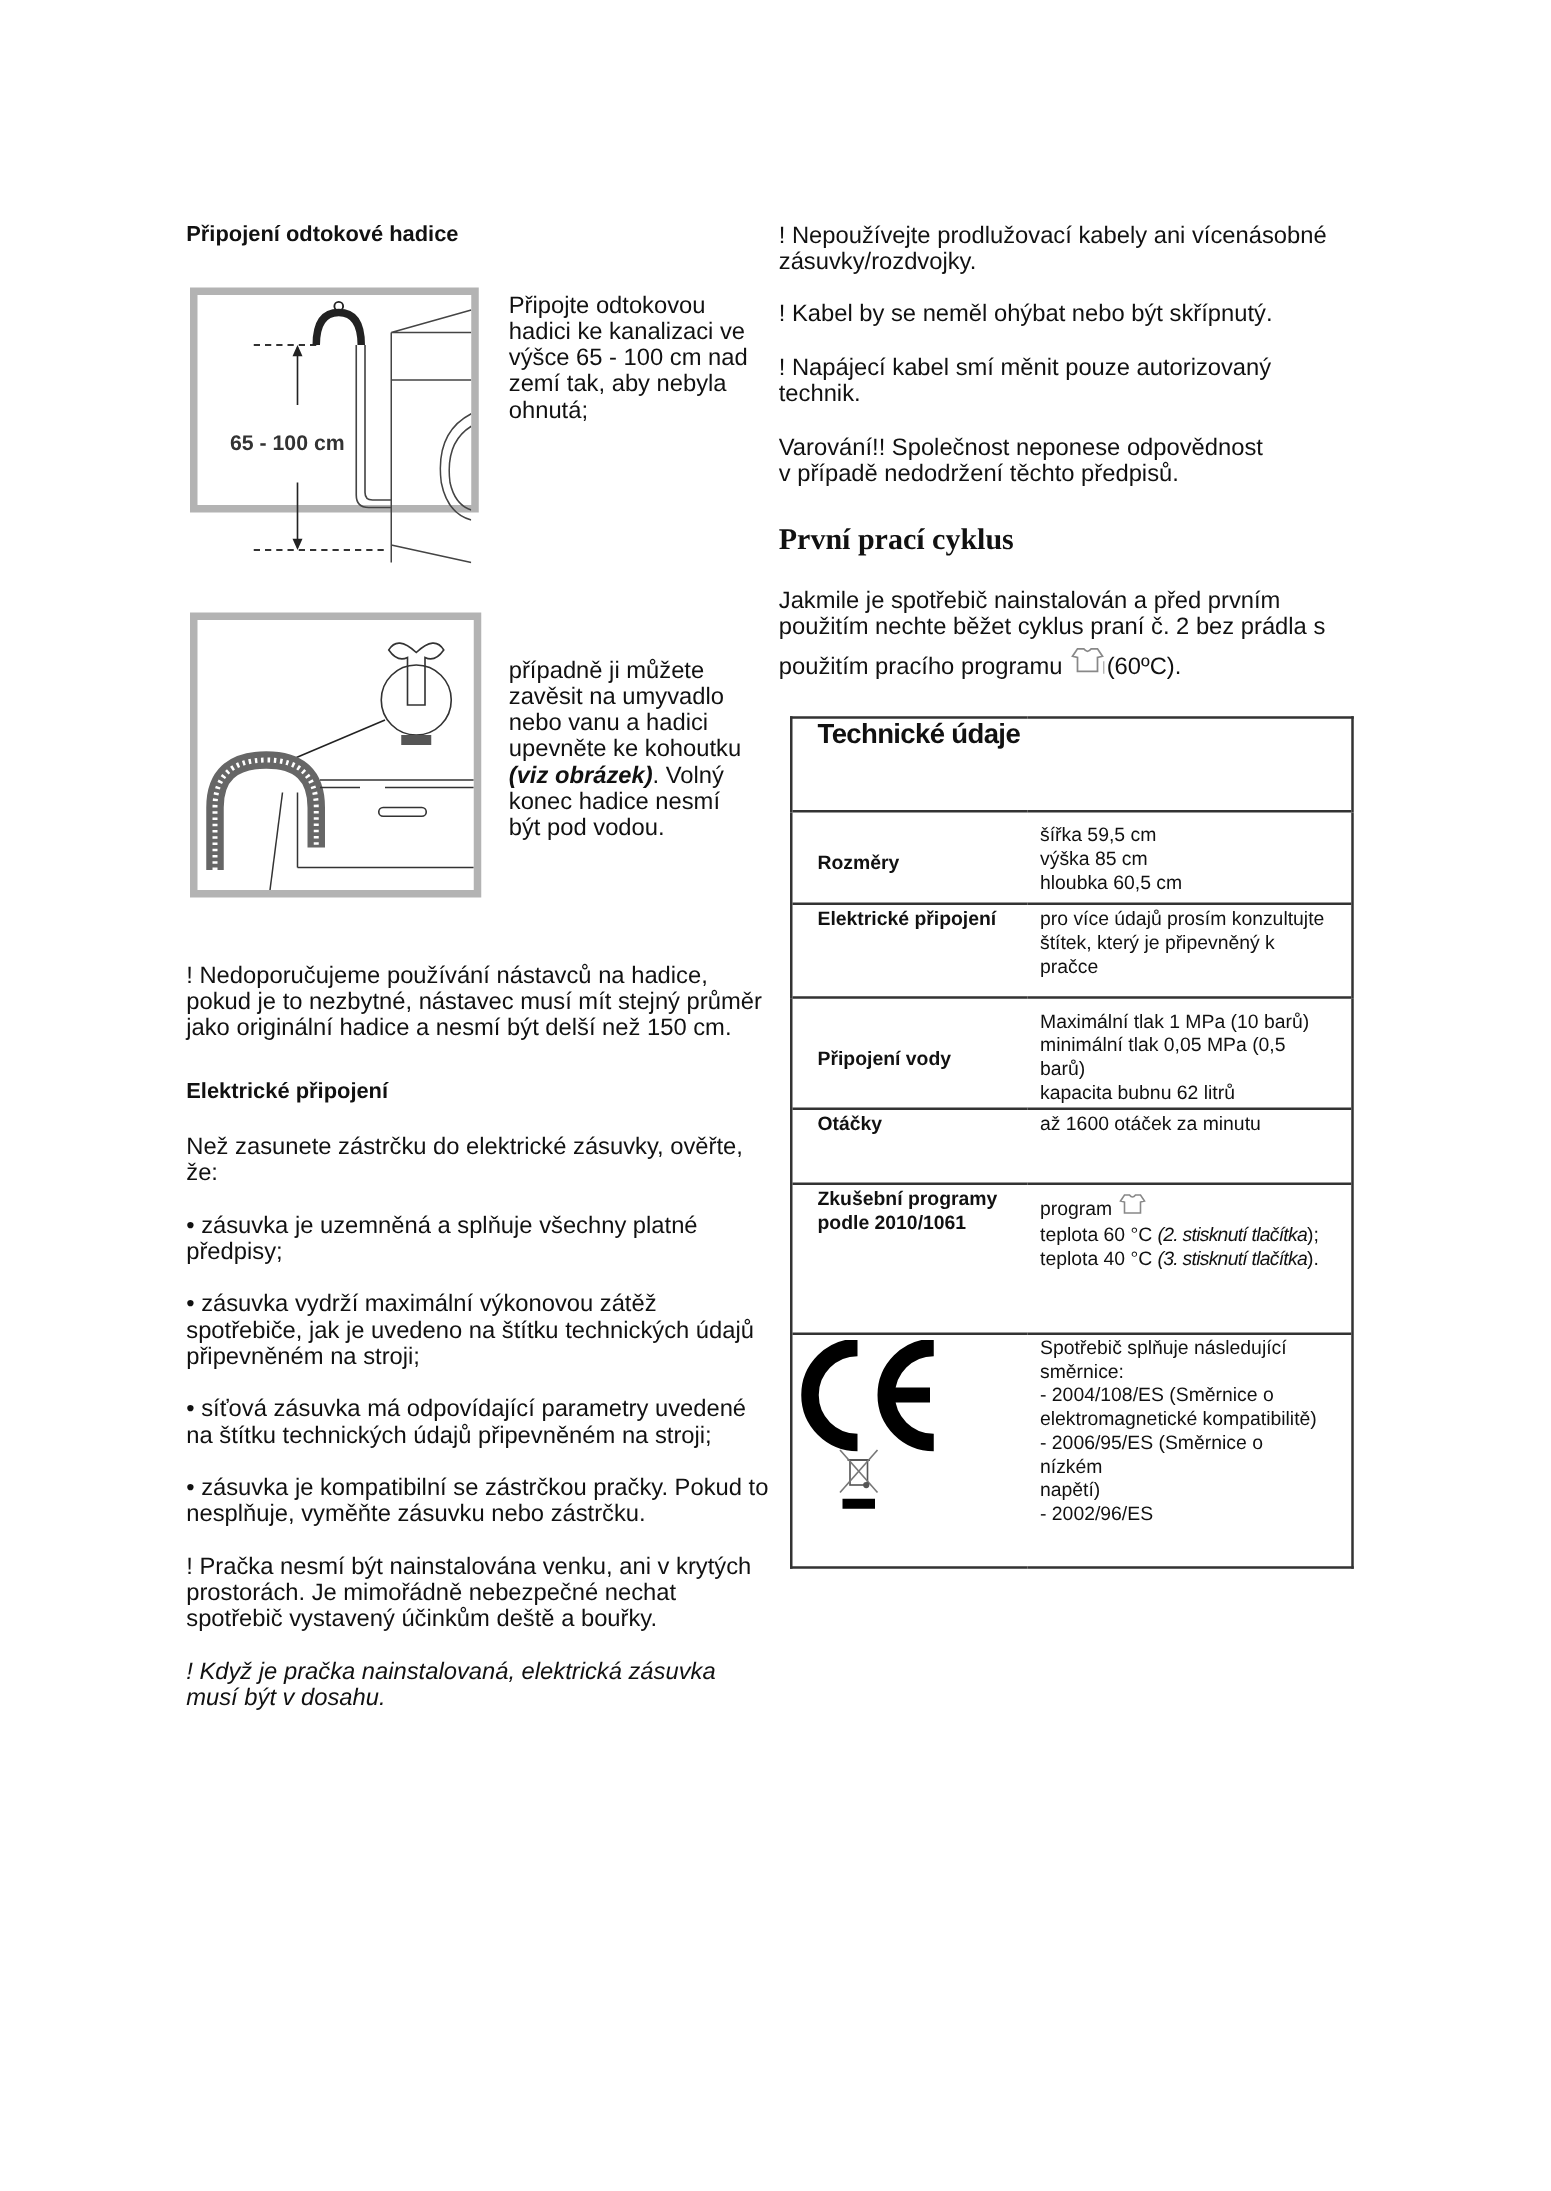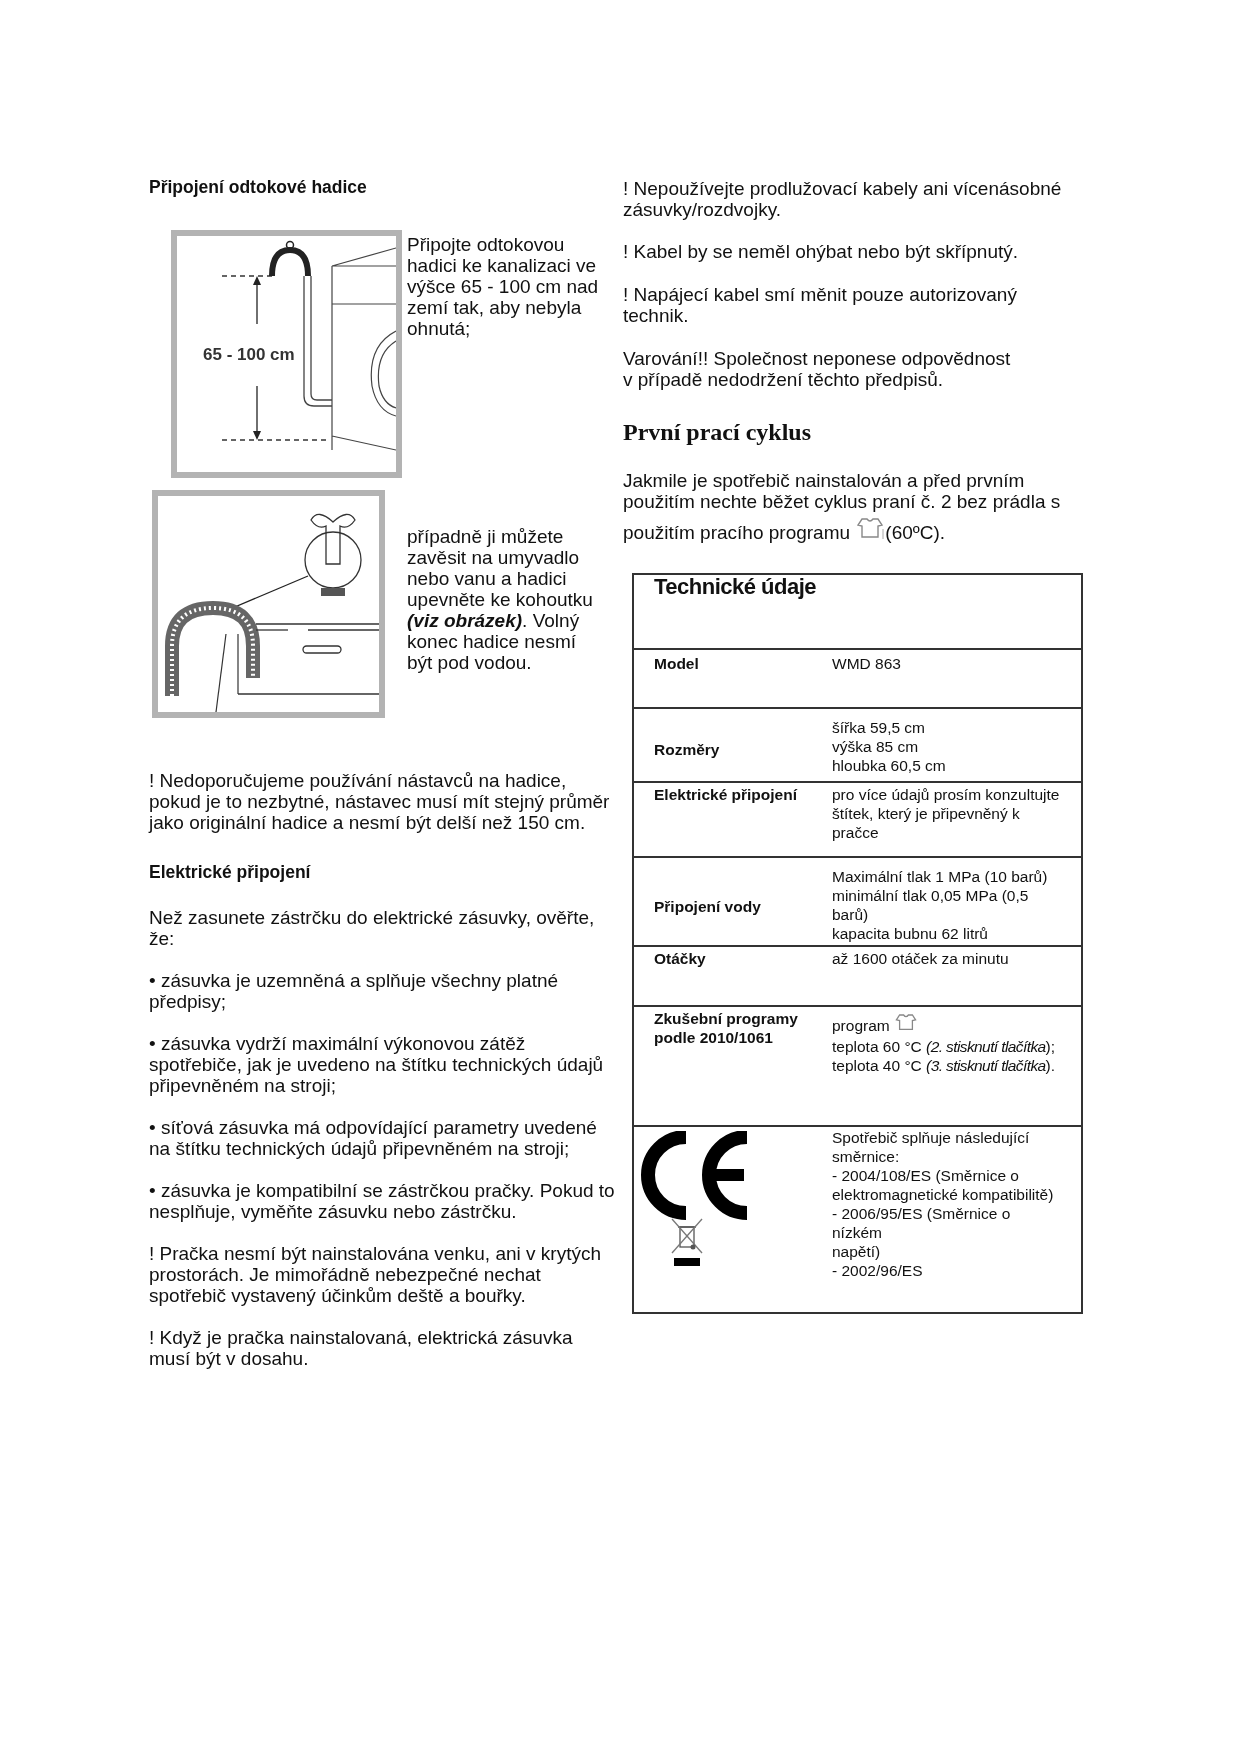--- a/index.html
+++ b/index.html
@@ -21,21 +21,21 @@
   .mid { vertical-align:middle !important; }
   .shirt { display:inline-block; vertical-align:-2px; }
   .line { display:block; }
   i.em { font-style:italic; letter-spacing:-0.6px; }
 </style>
 </head>
 <body>
 
 <div class="abs h-small" style="left:149px; top:177px;">Připojení odtokové hadice</div>
 
-<div class="fig" style="left:152px; top:230px; width:231px; height:248px;margin-left:19px;">
+<div class="fig" style="left:152px; top:230px; width:231px; height:180px;">
   <svg width="219" height="216" viewBox="0 0 219 216">
     <line x1="45" y1="40" x2="95" y2="40" stroke="#333" stroke-width="1.5" stroke-dasharray="5,4"></line>
     <line x1="45" y1="204" x2="152" y2="204" stroke="#333" stroke-width="1.5" stroke-dasharray="5,4"></line>
     <line x1="80" y1="42" x2="80" y2="88" stroke="#222" stroke-width="1.3"></line>
     <polygon points="80,40 76,49 84,49" fill="#222"></polygon>
     <line x1="80" y1="150" x2="80" y2="202" stroke="#222" stroke-width="1.3"></line>
     <polygon points="80,204 76,195 84,195" fill="#222"></polygon>
     <text x="26" y="124" font-family="Liberation Sans, sans-serif" font-size="17" font-weight="bold" fill="#333">65 - 100 cm</text>
     <path d="M95,40 Q95,14 113,14 Q131,14 131,40" fill="none" stroke="#222" stroke-width="6"></path>
     <circle cx="113" cy="9" r="3.5" fill="none" stroke="#222" stroke-width="1.5"></circle>
@@ -70,21 +70,21 @@
 <p class="abs p" style="left:149px; top:770px; width:470px;">! Nedoporučujeme používání nástavců na hadice, pokud je to nezbytné, nástavec musí mít stejný průměr jako originální hadice a nesmí být delší než 150 cm.</p>
 
 <div class="abs h-small" style="left:149px; top:862px;">Elektrické připojení</div>
 
 <p class="abs p" style="left:149px; top:907px; width:460px;">Než zasunete zástrčku do elektrické zásuvky, ověřte, že:</p>
 <p class="abs p" style="left:149px; top:970px; width:430px;">• zásuvka je uzemněná a splňuje všechny platné předpisy;</p>
 <p class="abs p" style="left:149px; top:1033px; width:470px;">• zásuvka vydrží maximální výkonovou zátěž spotřebiče, jak je uvedeno na štítku technických údajů připevněném na stroji;</p>
 <p class="abs p" style="left:149px; top:1117px; width:470px;">• síťová zásuvka má odpovídající parametry uvedené na štítku technických údajů připevněném na stroji;</p>
 <p class="abs p" style="left:149px; top:1180px; width:470px;">• zásuvka je kompatibilní se zástrčkou pračky. Pokud to nesplňuje, vyměňte zásuvku nebo zástrčku.</p>
 <p class="abs p" style="left:149px; top:1243px; width:470px;">! Pračka nesmí být nainstalována venku, ani v krytých prostorách. Je mimořádně nebezpečné nechat spotřebič vystavený účinkům deště a bouřky.</p>
-<p class="abs p" style="left:149px; top:1327px; width:430px;">! Když je pračka nainstalovaná, elektrická zásuvka musí být v dosahu.</p>
+<p class="abs p" style="left:149px; top:1327px; width:430px;font-style:italic;">! Když je pračka nainstalovaná, elektrická zásuvka musí být v dosahu.</p>
 
 <p class="abs p" style="left:623px; top:178px; width:450px;">! Nepoužívejte prodlužovací kabely ani vícenásobné zásuvky/rozdvojky.</p>
 <p class="abs p" style="left:623px; top:241px; width:450px;">! Kabel by se neměl ohýbat nebo být skřípnutý.</p>
 <p class="abs p" style="left:623px; top:284px; width:420px;">! Napájecí kabel smí měnit pouze autorizovaný technik.</p>
 <p class="abs p" style="left:623px; top:348px; width:400px;">Varování!! Společnost neponese odpovědnost v případě nedodržení těchto předpisů.</p>
 
 <div class="abs h-big" style="left:623px; top:419px;">První prací cyklus</div>
 
 <p class="abs p" style="left:623px; top:470px; width:460px;">Jakmile je spotřebič nainstalován a před prvním použitím nechte běžet cyklus praní č. 2 bez prádla s</p>
 <p class="abs p" style="left:623px; top:517px; width:460px;">
@@ -94,26 +94,20 @@
         <path d="M7,2 L12,2 Q15,6 18,2 L23,2 L27,8 L23,9 L23,20 L7,20 L7,9 L3,8 Z" fill="none" stroke="#888" stroke-width="1.4"></path>
         <line x1="28" y1="12" x2="28" y2="22" stroke="#aaa" stroke-width="1"></line>
       </svg>
   </span><span>(60ºC).</span>
 </p>
 
 <table class="spec">
   <tbody>
       <tr style="height:75px;">
     <td colspan="2" style="border-right:2px solid #333;"><span class="spec-title">Technické údaje</span></td>
-  </tr>
-  <tr style="height:59px;">
-    <td class="k" style="padding-top:4px;">Model</td>
-    <td class="v" style="padding-top:4px;">
-          <span class="line">WMD 863</span>
-        </td>
   </tr>
   <tr style="height:74px;">
     <td class="k mid" style="padding-top:10px;">Rozměry</td>
     <td class="v" style="padding-top:9px;">
       <span class="line">šířka 59,5 cm</span>
       <span class="line">výška 85 cm</span>
       <span class="line">hloubka 60,5 cm</span>
     </td>
   </tr>
   <tr style="height:75px;">

